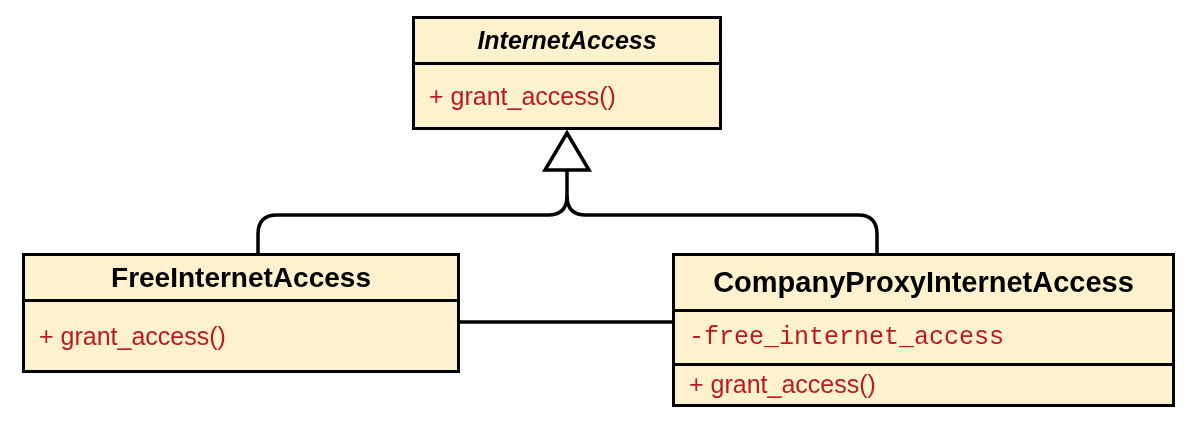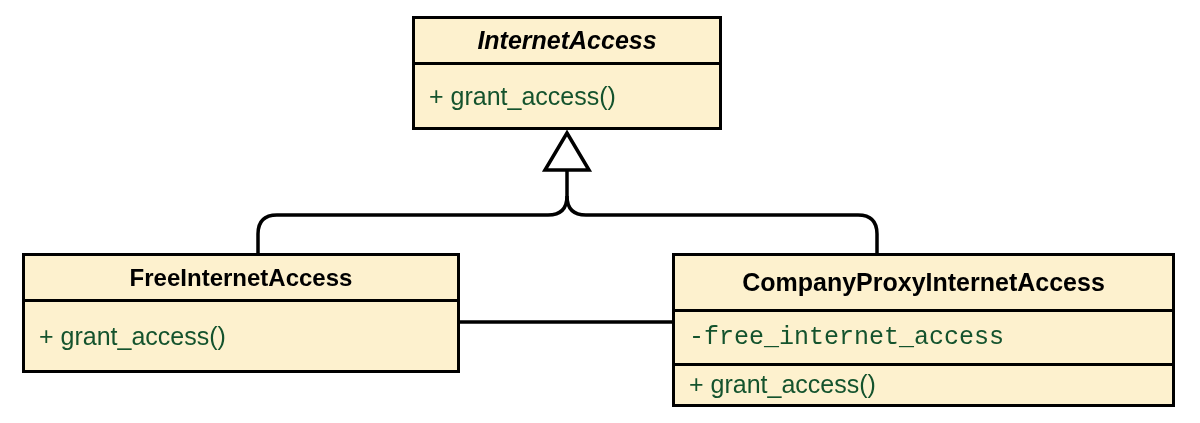--- a/index.html
+++ b/index.html
@@ -38,21 +38,21 @@
     font-weight: bold;
     color: #000000;
   }
   .c-title.abstract {
     font-style: italic;
   }
   .c-member {
     justify-content: flex-start;
     padding-left: 14px;
     font-weight: normal;
-    color: #14532d;
+    color: #b91c1c;
   }
 
   
   #class-internet-access {
     left: 412px;
     top: 16px;
     width: 310px;
     height: 114px;
   }
   #class-internet-access .c-title {
@@ -66,37 +66,37 @@
 
   
   #class-free-internet-access {
     left: 22px;
     top: 253px;
     width: 438px;
     height: 120px;
   }
   #class-free-internet-access .c-title {
     height: 43px;
-    font-size: 24px;
+    font-size: 28px;
   }
   #class-free-internet-access .c-member {
     height: 71px;
     font-size: 25px;
   }
 
   
   #class-company-proxy-internet-access {
     left: 672px;
     top: 253px;
     width: 503px;
     height: 154px;
   }
   #class-company-proxy-internet-access .c-title {
     height: 57px;
-    font-size: 25px;
+    font-size: 29px;
   }
   #class-company-proxy-internet-access .c-attribute {
     height: 58px;
     font-size: 25px;
     font-family: Liberation Mono, monospace;
   }
   #class-company-proxy-internet-access .c-method {
     height: 44px;
     font-size: 25px;
   }

